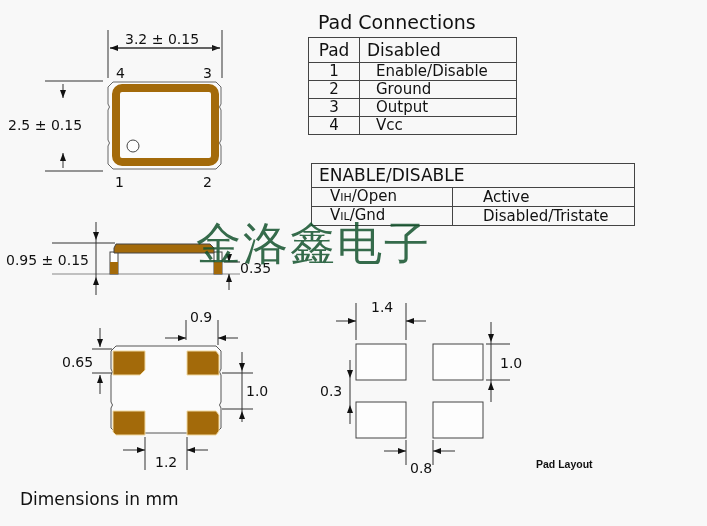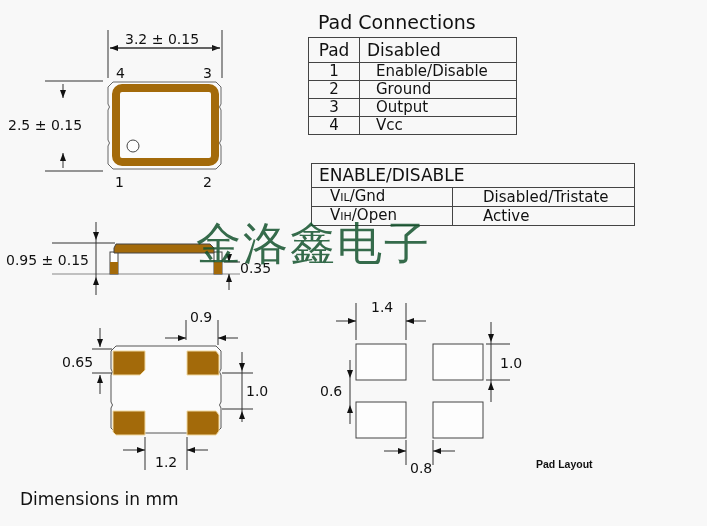--- a/index.html
+++ b/index.html
@@ -133,21 +133,21 @@
 <div class="t" style="left:6px;top:252px;">0.95 ± 0.15</div>
 <div class="t" style="left:240px;top:260px;">0.35</div>
 
 <div class="t" style="left:190px;top:309px;">0.9</div>
 <div class="t" style="left:62px;top:354px;">0.65</div>
 <div class="t" style="left:246px;top:383px;">1.0</div>
 <div class="t" style="left:155px;top:454px;">1.2</div>
 
 <div class="t" style="left:371px;top:299px;">1.4</div>
 <div class="t" style="left:500px;top:355px;">1.0</div>
-<div class="t" style="left:320px;top:383px;">0.6</div>
+<div class="t" style="left:320px;top:383px;">0.3</div>
 <div class="t" style="left:410px;top:460px;">0.8</div>
 
 <div class="t pc-title">Pad Connections</div>
 <table class="grid pc-table">
   <tbody>
       <tr class="head">
     <td class="c1">Pad</td>
     <td class="c2">Disabled</td>
   </tr>
   <tr class="body">
@@ -168,26 +168,26 @@
   </tr>
 </tbody>
   </table>
 
 <table class="grid ed-table">
   <tbody>
       <tr class="head">
     <td colspan="2">ENABLE/DISABLE</td>
   </tr>
   <tr class="row">
+    <td class="c1"><span>V</span><span class="small-caps">IH</span><span>/Open</span></td>
+    <td class="c2">Active</td>
+  </tr>
+  <tr class="row">
     <td class="c1"><span>V</span><span class="small-caps">IL</span><span>/Gnd</span></td>
     <td class="c2">Disabled/Tristate</td>
-  </tr>
-  <tr class="row">
-    <td class="c1"><span>V</span><span class="small-caps">IH</span><span>/Open</span></td>
-    <td class="c2">Active</td>
   </tr>
 </tbody>
   </table>
 
 <div class="watermark">金洛鑫电子</div>
 
 <div class="t footer-note">
   <b>Pad Layout</b><br>
 </div>
 <div class="t dims">Dimensions in mm</div>

